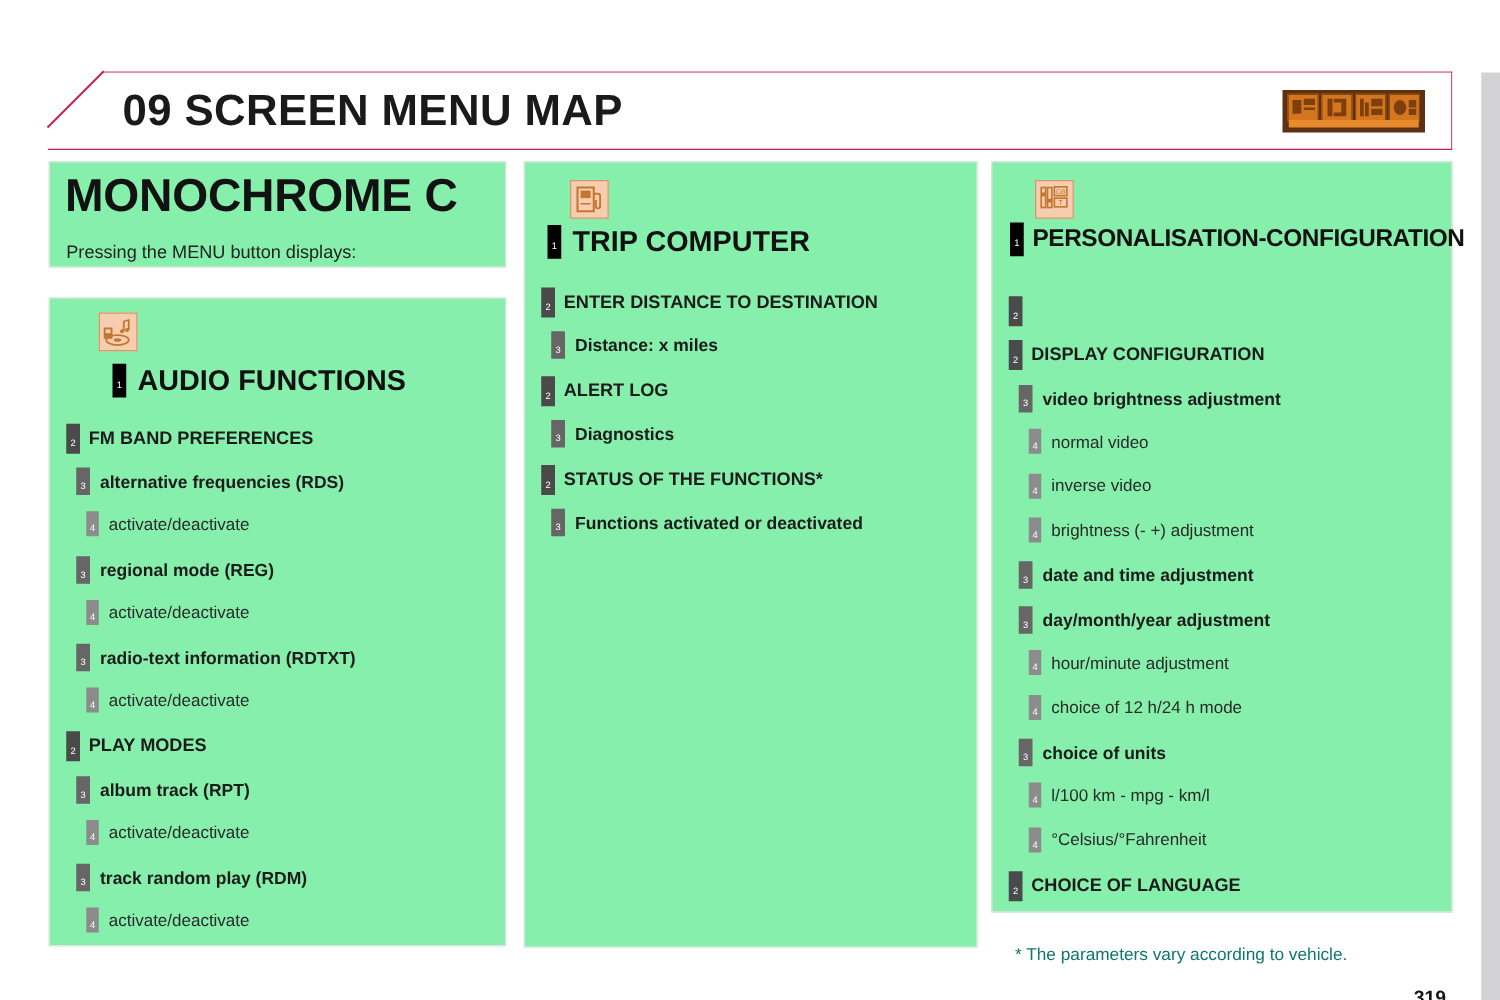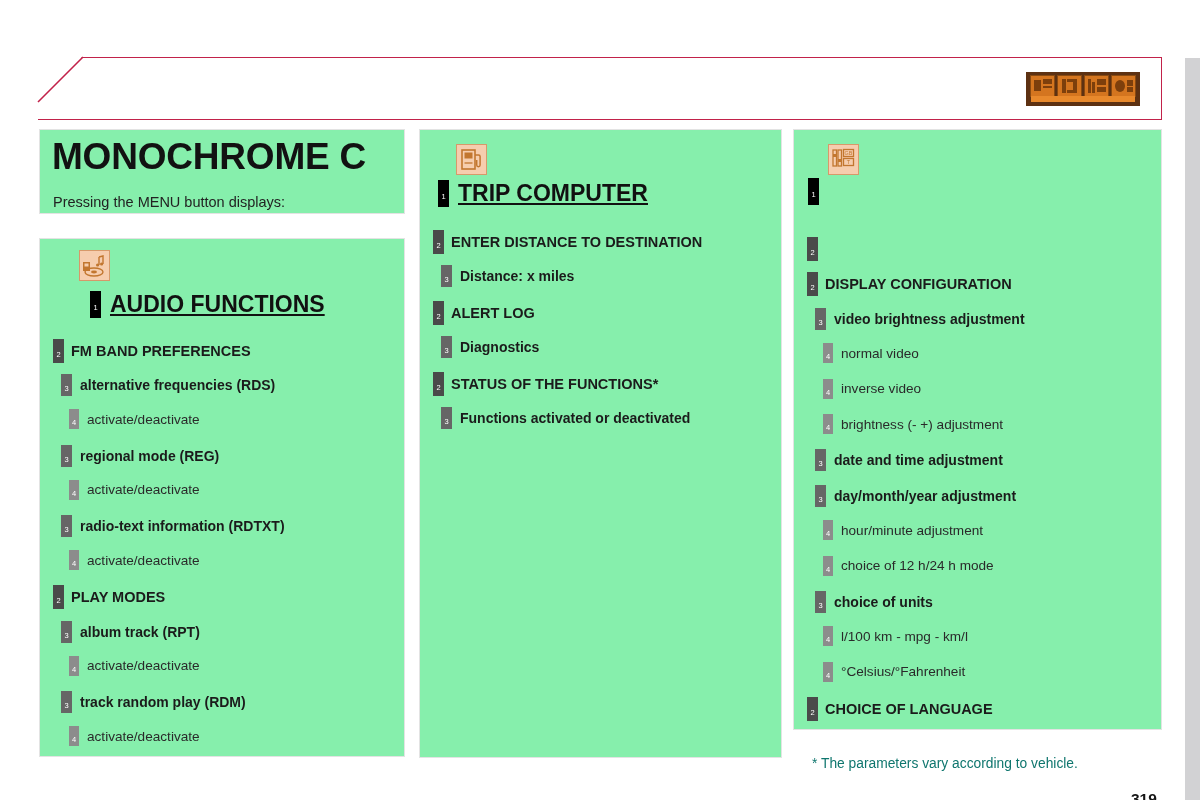--- a/index.html
+++ b/index.html
@@ -92,21 +92,21 @@
     font-size:7.5px;line-height:1;
     font-family:"Liberation Sans", sans-serif;
     box-sizing:border-box;flex:none;
   }
   .lvl1 .badge{width:11px;height:27px;background:#000;padding-top:13px;}
   .lvl2 .badge{width:11px;height:24px;background:#4a4a4a;padding-top:12px;}
   .lvl3 .badge{width:11px;height:22px;background:#666666;padding-top:11px;}
   .lvl4 .badge{width:10px;height:20px;background:#8c8c8c;padding-top:10px;}
 
   .label{display:inline-block;}
-  .lvl1 .label{font-size:23px;font-weight:bold;color:#111;margin-left:9px;text-decoration:underline;}
+  .lvl1 .label{font-size:23px;font-weight:bold;color:#111;margin-left:9px;}
   .lvl1.narrow .label{font-size:19.5px;letter-spacing:-.35px;margin-left:7px;}
   .lvl2 .label{font-size:14.5px;font-weight:bold;color:#1b1b1b;margin-left:7px;}
   .lvl3 .label{font-size:14px;font-weight:bold;color:#1b1b1b;margin-left:8px;}
   .lvl4 .label{font-size:13.6px;font-weight:normal;color:#2a2a2a;margin-left:8px;}
 
   
   .footnote{
     position:absolute;left:812px;top:756px;
     font-size:13.8px;color:#0f766e;white-space:nowrap;text-align:center;
   }
@@ -118,20 +118,21 @@
 </head>
 <body>
 
 <div class="edge-strip"></div>
 
 <div class="header">
   <div class="header-shape"></div>
   <svg class="header-svg" width="60" height="63">
     <line x1="0" y1="45" x2="45" y2="0" stroke="#c2224a" stroke-width="1.6"></line>
   </svg>
+  <div class="header-title">09 SCREEN MENU MAP</div>
 
   <div class="header-icon">
     <div class="tile">
       <i style="left:3px;top:4px;width:7px;height:11px;"></i>
       <i style="left:12px;top:3px;width:9px;height:5px;"></i>
       <i style="left:12px;top:10px;width:9px;height:2px;"></i>
     </div>
     <div class="tile">
       <i style="left:4px;top:3px;width:4px;height:14px;"></i>
       <i style="left:9px;top:3px;width:10px;height:3px;"></i>
@@ -275,20 +276,21 @@
       <rect x="4" y="9" width="3.5" height="3" fill="#c2762f"></rect>
       <rect x="9" y="14" width="3.5" height="3" fill="#c2762f"></rect>
       <rect x="14.5" y="4.5" width="10" height="7" fill="none" stroke="#c2762f" stroke-width="1.3"></rect>
       <text x="19.5" y="10.2" font-size="5.4" font-family="Liberation Sans, sans-serif" fill="#c2762f" text-anchor="middle">GB</text>
       <rect x="14.5" y="13.5" width="10" height="7" fill="none" stroke="#c2762f" stroke-width="1.3"></rect>
       <text x="19.5" y="19.2" font-size="5.4" font-family="Liberation Sans, sans-serif" fill="#c2762f" text-anchor="middle">T</text>
     </svg>
   </div>
   <div class="row lvl1 narrow" style="left:14px;top:48px;">
     <span class="badge">1</span>
+    <span class="label">PERSONALISATION-CONFIGURATION</span>
   </div>
   <div id="pers-items">
       <div class="row lvl2" style="left: 13px; top: 107px;">
         <span class="badge">2</span>
       </div>
       <div class="row lvl2" style="left: 13px; top: 142.4px;">
         <span class="badge">2</span>
         <span class="label">DISPLAY CONFIGURATION</span>
       </div>
       <div class="row lvl3" style="left: 21px; top: 177.8px;">

